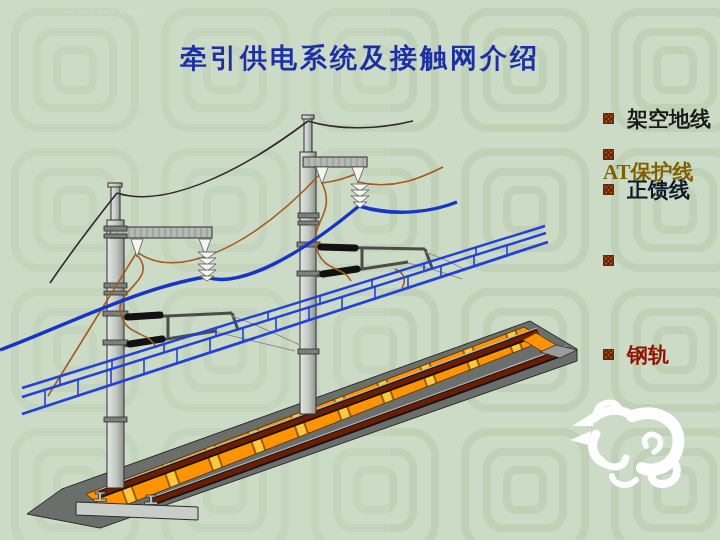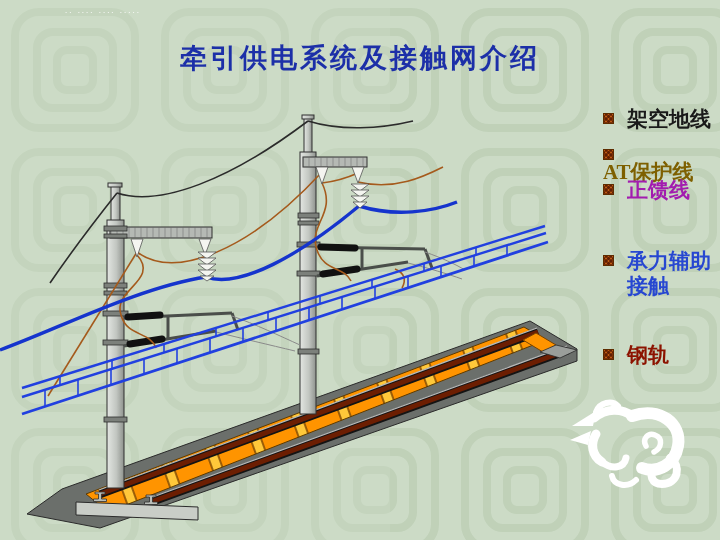--- a/index.html
+++ b/index.html
@@ -266,26 +266,24 @@
     <div class="legend-item" style="left:571px;top:107px;width:145px;">
       <span class="bullet"></span>
       <span class="legend-label" style="color: rgb(26, 26, 26);">架空地线</span>
     </div>
     <div class="legend-item" style="left:571px;top:143px;width:145px;flex-direction:column;">
       <span class="bullet"></span>
       <span class="legend-label" style="color: rgb(126, 96, 0);">AT保护线</span>
     </div>
     <div class="legend-item" style="left:571px;top:178px;width:145px;">
       <span class="bullet"></span>
-      <span class="legend-label" style="color: #a21caf;">正馈线</span>
+      <span class="legend-label" style="color: #0f172a;">正馈线</span>
     </div>
     <div class="legend-item" style="left:571px;top:249px;width:145px;">
       <span class="bullet"></span>
-      <span class="legend-label" style="color: rgb(39, 71, 209);">承力辅助
-接触</span>
     </div>
     <div class="legend-item" style="left:571px;top:343px;width:117px;">
       <span class="bullet"></span>
       <span class="legend-label" style="color: rgb(140, 19, 0);">钢轨</span>
     </div>
   </div>
 
 </div>
 
 </body></html>

